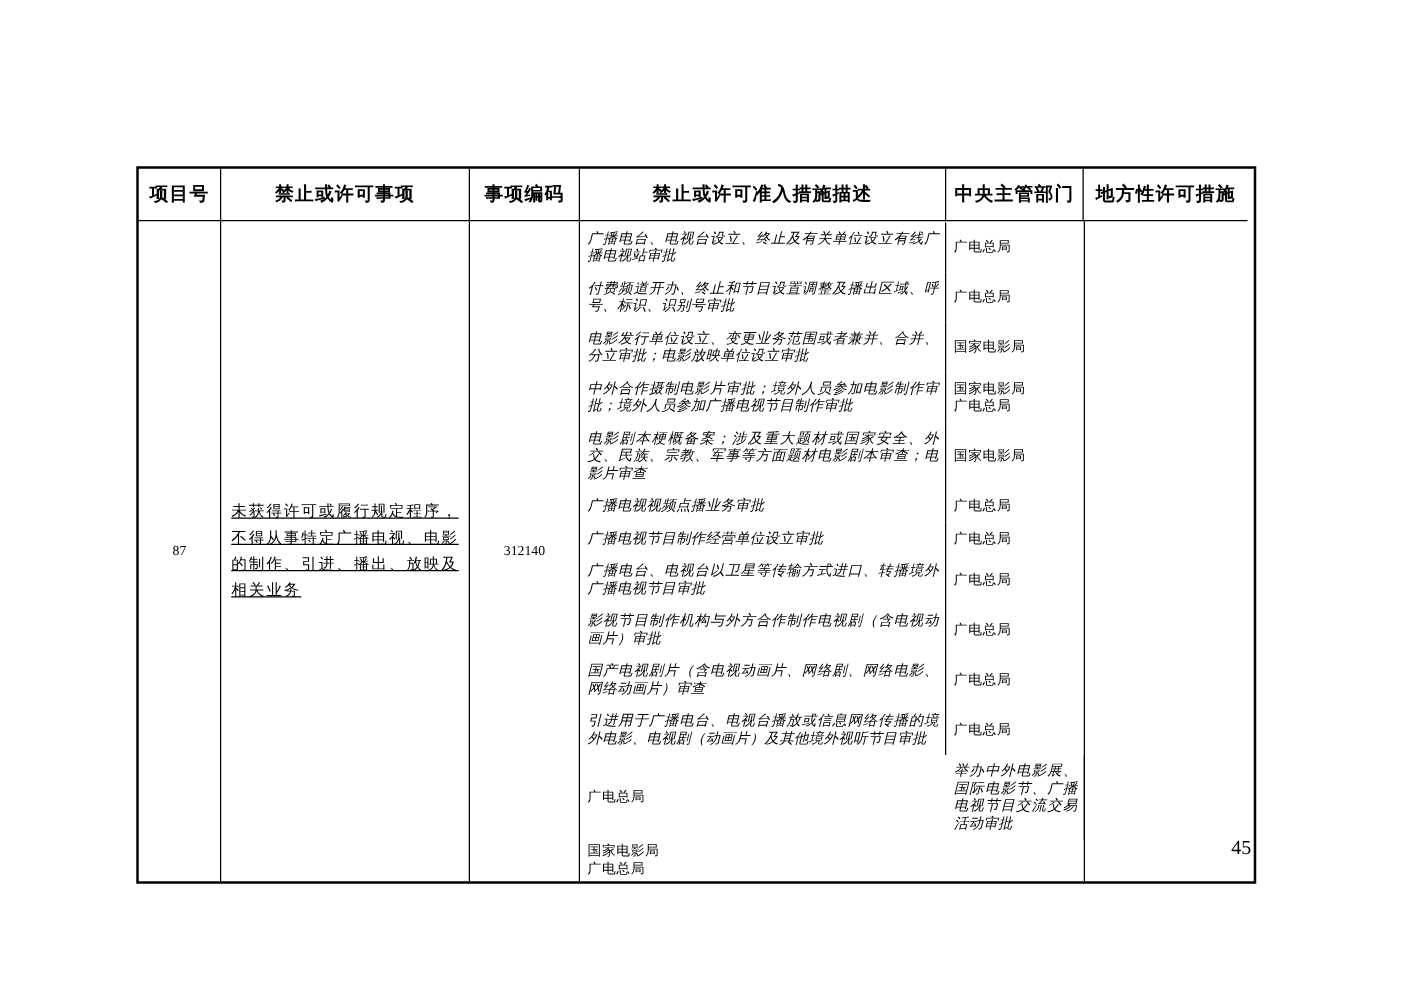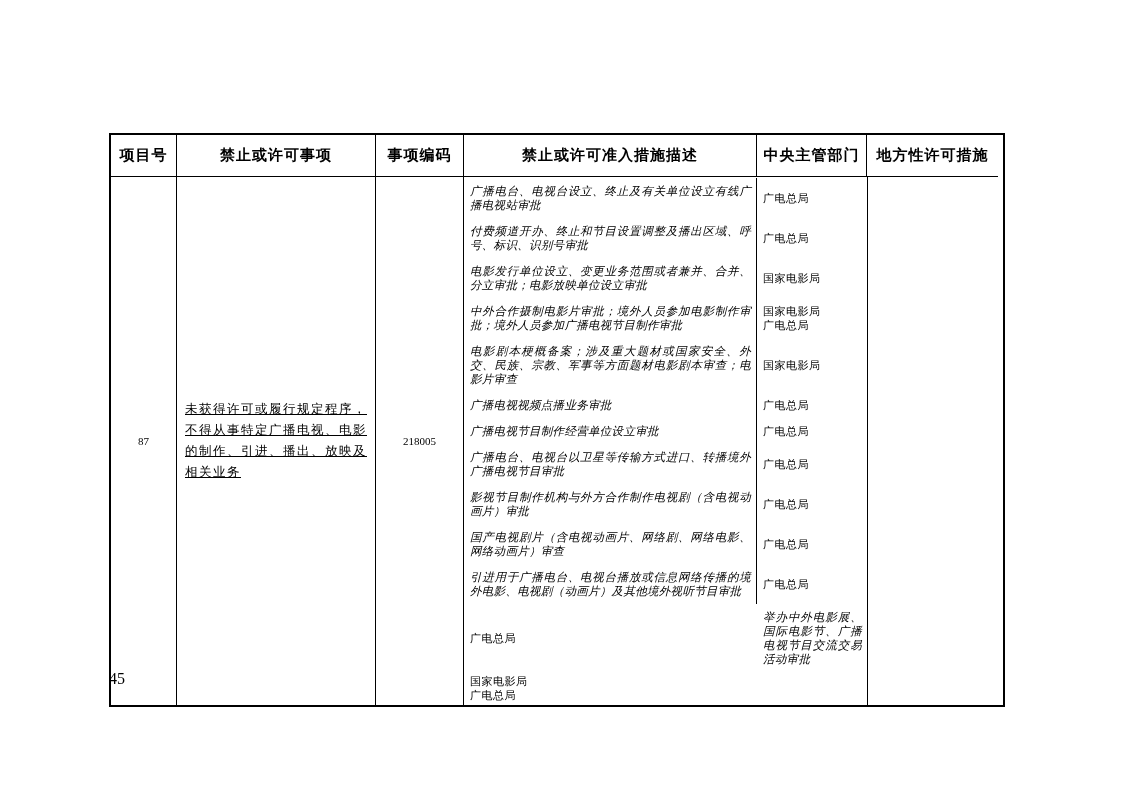--- a/index.html
+++ b/index.html
@@ -86,21 +86,21 @@
     padding:2px 2px 2px 6px;
     font-size:11px;
     line-height:14px;
     letter-spacing:0.5px;
     white-space:pre-line;
   }
   .page-number{
     position:absolute;
     left:109px;width:892px;
     top:670px;
-    text-align:left;
+    text-align:right;
     font-size:16px;
   }
 </style>
 </head>
 <body>
 
 <div class="page">
 
   <div class="doc-table">
 
@@ -114,21 +114,21 @@
     </div>
 
     <div class="tbody">
 
       <div class="cell cell-center">87</div>
 
       <div class="cell cell-item">
         <div class="item-text">未获得许可或履行规定程序，不得从事特定广播电视、电影的制作、引进、播出、放映及相关业务</div>
       </div>
 
-      <div class="cell cell-center">218005</div>
+      <div class="cell cell-center">312140</div>
 
       <div class="measures-wrap">
         <div class="m-desc">广播电台、电视台设立、终止及有关单位设立有线广播电视站审批</div>
         <div class="m-dept">广电总局</div>
 
         <div class="m-desc">付费频道开办、终止和节目设置调整及播出区域、呼号、标识、识别号审批</div>
         <div class="m-dept">广电总局</div>
 
         <div class="m-desc">电影发行单位设立、变更业务范围或者兼并、合并、分立审批；电影放映单位设立审批</div>
         <div class="m-dept">国家电影局</div>

